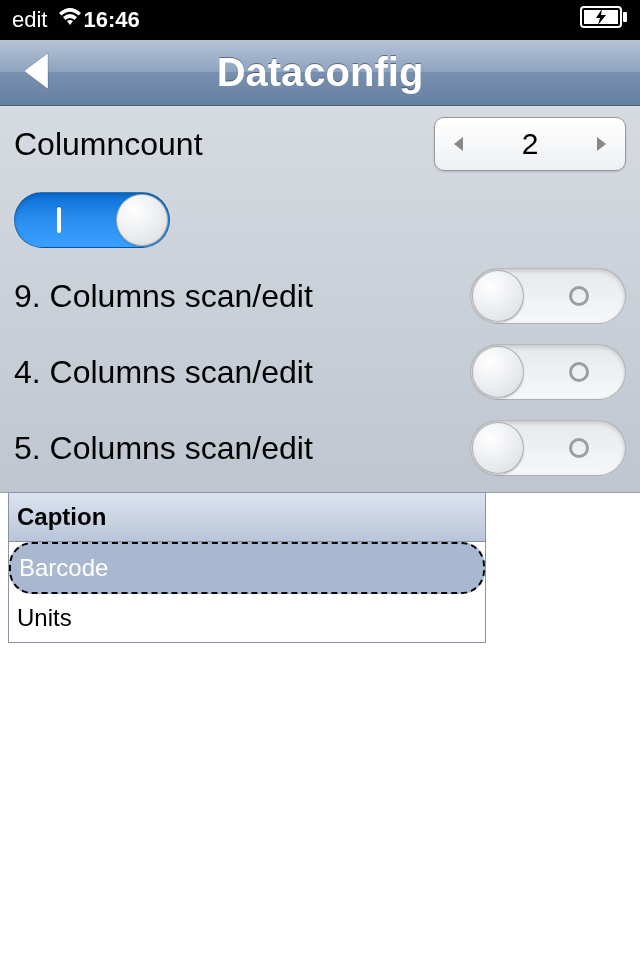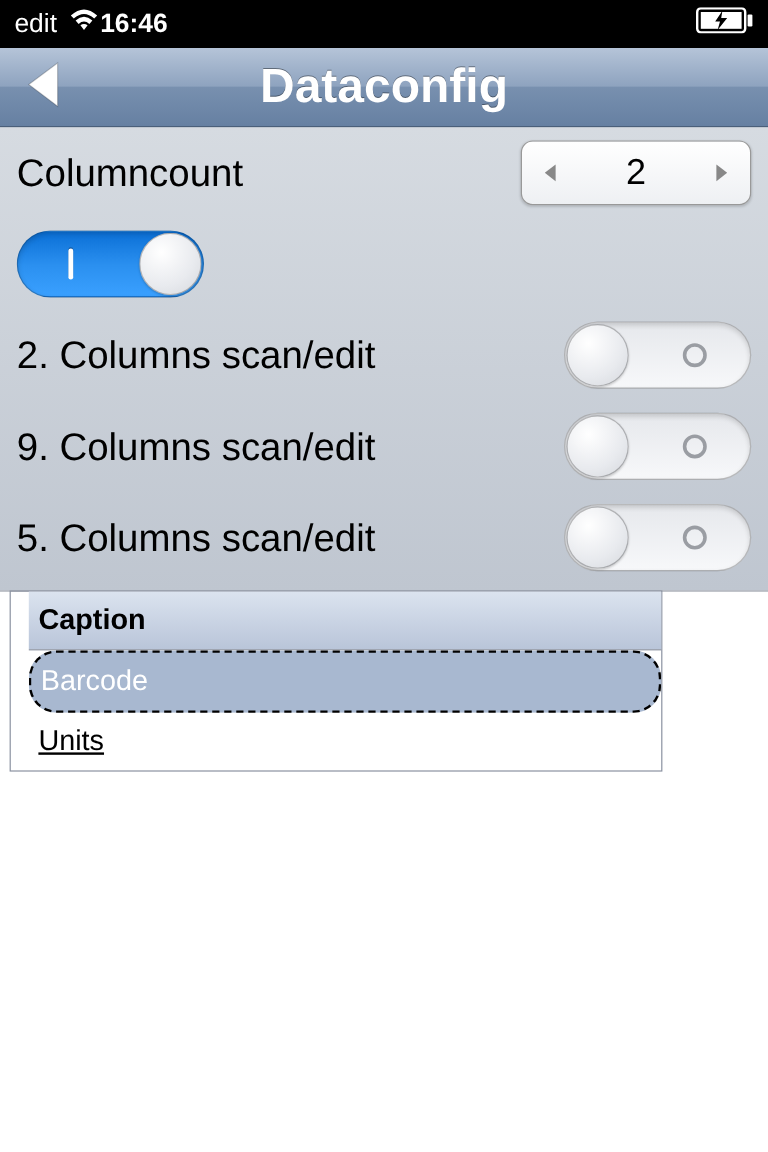--- a/index.html
+++ b/index.html
@@ -127,24 +127,23 @@
       transform: translateY(-50%);
       width: 20px;
       height: 20px;
       border: 3px solid #9a9da3;
       border-radius: 50%;
     }
     .table-wrap {
       padding: 0 8px 0 8px;
     }
     .table {
-      width: 544px;
+      width: 478px;
       border: 1px solid #8a92a0;
       margin-top: -1px;
-      padding-left: 15px;
     }
     .table-header {
       background: linear-gradient(to bottom, #dbe3ef 0%, #b9c5d9 100%);
       border-bottom: 1px solid #8a92a0;
       padding: 10px 8px;
       font-size: 24px;
       font-weight: bold;
       color: #000;
     }
     .table-row {
@@ -152,21 +151,21 @@
       font-size: 24px;
       border-bottom: 1px solid #c0c4cc;
       border-radius: 23px;
     }
     .table-row.selected {
       background: #a8b8d0;
       color: #fff;
       border: 2px dashed #000;
       margin: 0;
     }
-    .table-row:last-child { border-bottom: none; text-decoration: underline; }
+    .table-row:last-child { border-bottom: none; }
   </style>
 </head>
 <body>
 
 <div class="status-bar">
   <div class="status-left">
     <span>edit</span>
     <span class="wifi-icon">
       <svg width="26" height="20" viewBox="0 0 26 20">
           <path d="M13 18 L10 14 Q13 12 16 14 Z M6 10 Q13 4 20 10 L17.5 13 Q13 9 8.5 13 Z M2 6 Q13 -4 24 6 L21.5 8.5 Q13 1 4.5 8.5 Z" fill="#fff"></path>
@@ -213,36 +212,36 @@
     </div>
   </div>
 
   <div class="row">
     <div class="toggle on">
       <span class="toggle-on-mark"></span>
       <div class="toggle-knob"></div>
     </div>
   </div>
 
-  <div class="row">
-    <div class="row-label">2. Columns scan/edit</div>
-    <div class="toggle off">
-      <div class="toggle-knob"></div>
-      <span class="toggle-off-mark"></span>
-    </div>
-  </div>
 
   <div class="row">
     <div class="row-label">9. Columns scan/edit</div>
     <div class="toggle off">
       <div class="toggle-knob"></div>
       <span class="toggle-off-mark"></span>
     </div>
   </div>
 
+  <div class="row">
+    <div class="row-label">4. Columns scan/edit</div>
+    <div class="toggle off">
+      <div class="toggle-knob"></div>
+      <span class="toggle-off-mark"></span>
+    </div>
+  </div>
 
   <div class="row">
     <div class="row-label">5. Columns scan/edit</div>
     <div class="toggle off">
       <div class="toggle-knob"></div>
       <span class="toggle-off-mark"></span>
     </div>
   </div>
 </div>
 

